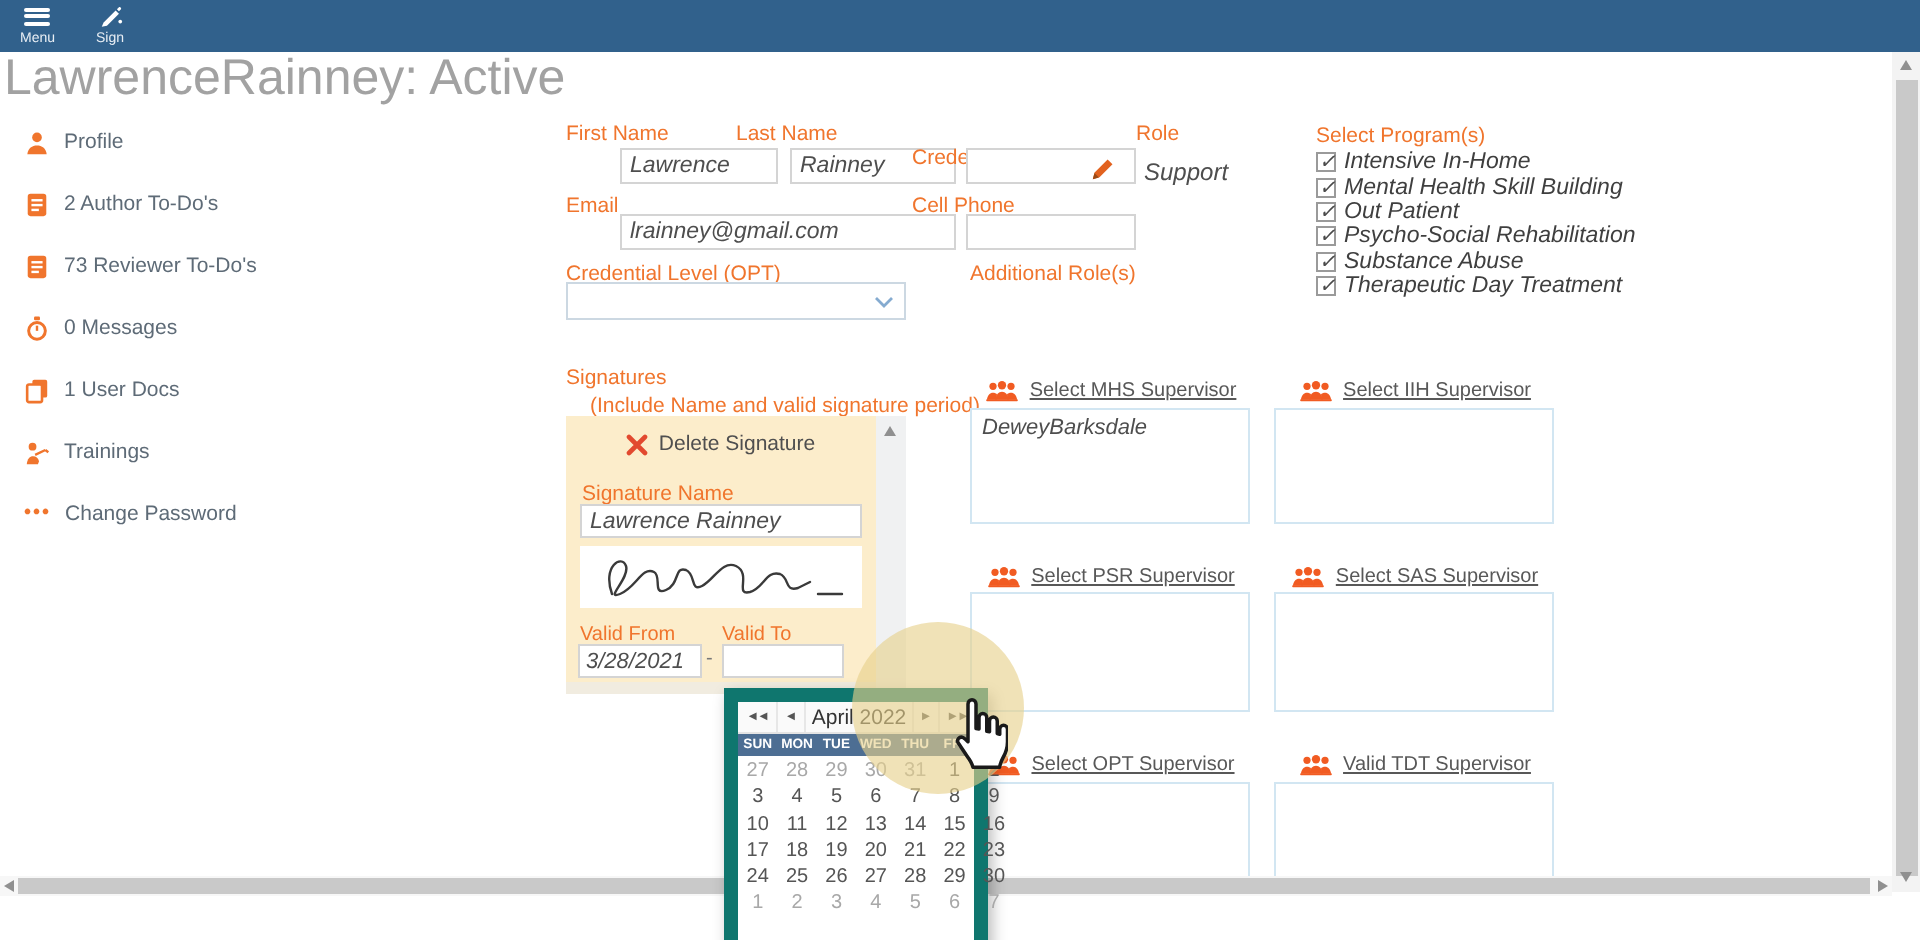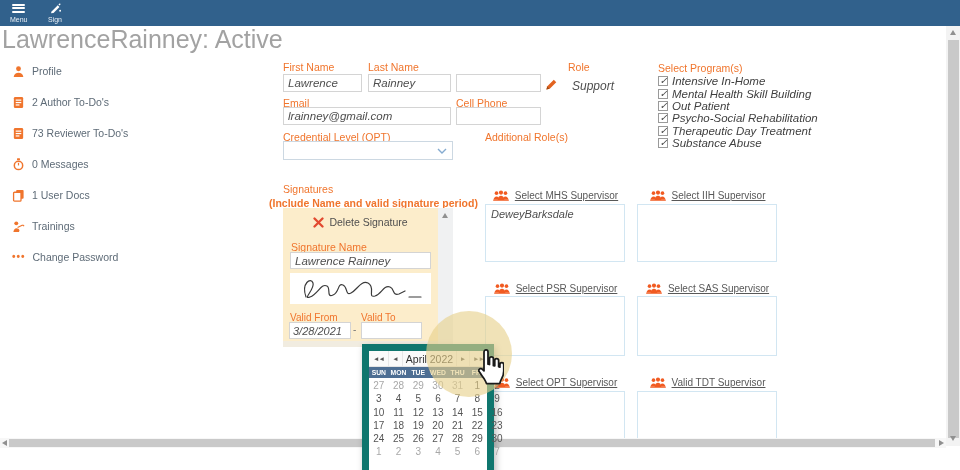--- a/index.html
+++ b/index.html
@@ -18,21 +18,21 @@
 
   
   .sidebar { position:absolute; left:12px; top:64px; display:flex; flex-direction:column; gap:17px; z-index:2; }
   .side-item { display:flex; align-items:center; gap:7px; height:14px; cursor:pointer; }
   .side-item svg { flex:none; }
   .side-item .slabel { font-size:10.5px; color:#5e6b77; }
   .dots { color:#f0752d; font-size:10px; letter-spacing:1px; font-weight:bold; line-height:14px; }
 
   
   .lbl { position:absolute; font-size:10.5px; color:#f0752d; white-space:nowrap; z-index:2; }
-  .txt { position:absolute; border:1px solid #d4d4d4; background:#fff; font:italic 11.5px "Liberation Sans",sans-serif; color:#4e4e4e; padding:1px 4px; height:18px; z-index:2; }
+  .txt { position:absolute; border:1px solid #d4d4d4; background:#fff; font:italic 11.5px "Liberation Sans",sans-serif; color:#4e4e4e; padding:1px 4px; height:18px; z-index:2;margin-left:27px; }
   .sel { position:absolute; border:1px solid #ccd8e2; background:#fff; height:19px; display:flex; align-items:center; justify-content:flex-end; padding-right:5px; z-index:2; cursor:pointer; }
   .role-value { position:absolute; font:italic 12px "Liberation Sans",sans-serif; color:#4e4e4e; z-index:2; }
 
   .cb { display:inline-block; width:11px; height:11px; border:1px solid #9a9a9a; background:#fff; position:relative; flex:none; cursor:pointer; }
   .cb.checked::after { content:"✓"; position:absolute; left:0.5px; top:-2.5px; font-size:11px; color:#4a4a4a; }
 
   .roles-grid { position:absolute; left:486px; top:141px; display:grid; grid-template-columns:70px auto; row-gap:11px; z-index:2; }
   .roles-grid .opt { display:flex; align-items:center; gap:3px; font:italic 12px "Liberation Sans",sans-serif; color:#3f3f3f; }
 
   .programs { position:absolute; left:658px; top:75px; display:flex; flex-direction:column; z-index:2; }
@@ -222,31 +222,31 @@
         <span>Out Patient</span>
       </div>
 
       <div class="opt">
         <span class="cb checked"></span>
         <span>Psycho-Social Rehabilitation</span>
       </div>
 
       <div class="opt">
         <span class="cb checked"></span>
+        <span>Substance Abuse</span>
+      </div>
+
+      <div class="opt">
+        <span class="cb checked"></span>
         <span>Therapeutic Day Treatment</span>
       </div>
-
-      <div class="opt">
-        <span class="cb checked"></span>
-        <span>Substance Abuse</span>
-      </div>
     </div>
 
   <span class="lbl" style="left:283px;top:183px;">Signatures</span>
-  <span class="lbl" style="left:269px;top:197px;font-weight:bold;">(Include Name and valid signature period)</span>
+  <span class="lbl" style="left:295px;top:197px;">(Include Name and valid signature period)</span>
 
   <div class="sig-panel">
     <div class="sig-body">
       <div class="sig-del">
         <svg width="11" height="11" viewBox="0 0 11 11">
           <path d="M1.5 1.5 L9.5 9.5 M9.5 1.5 L1.5 9.5" stroke="#e2492f" stroke-width="2.3" stroke-linecap="round"></path>
         </svg>
         <span>Delete Signature</span>
       </div>
       <span class="sig-name-lbl">Signature Name</span>

